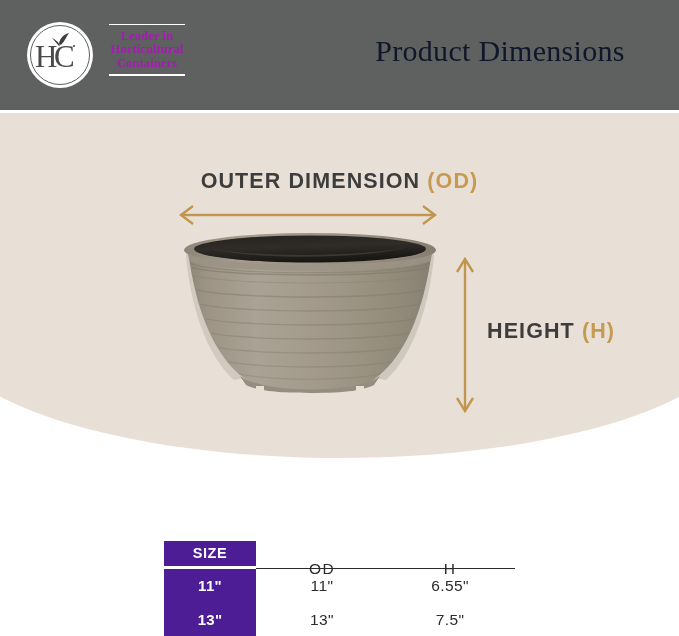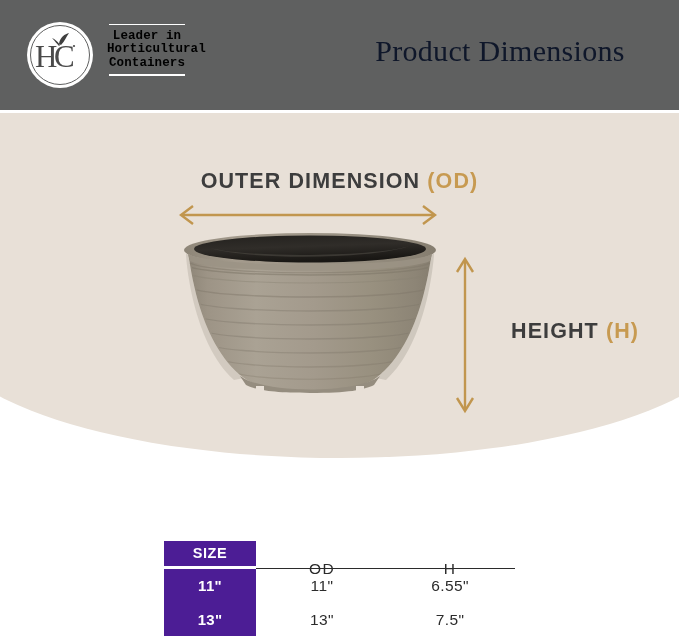--- a/index.html
+++ b/index.html
@@ -64,22 +64,22 @@
     left: 80px; top: 4px;
     width: 80px;
     text-align: center;
   }
   .tagline-rule {
     width: 76px; height: 1.3px;
     background: #ffffff;
     margin: 0 auto;
   }
   #tagline-text {
-    font-family: Liberation Mono, monospace;
-    color: #000000;
+    font-family: Liberation Serif, serif;
+    color: #a21caf;
     font-size: 12.5px;
     line-height: 13.5px;
     font-weight: 700;
     padding: 4.5px 0 4px 0;
     letter-spacing: 0.1px;
   }
   #tagline-text span { display: block; }
   #header-title {
     position: absolute;
     left: 340px; top: 34px;
@@ -133,21 +133,20 @@
     width: 26px; height: 160px;
   }
   #h-label {
     position: absolute;
     left: 487px; top: 206px;
     font-size: 21.5px;
     font-weight: 700;
     letter-spacing: 1.1px;
     color: #3d3d3d;
     white-space: nowrap;
-    margin-left: 24px;
   }
   #h-label .accent { color: #c79a51; }
 
   
   #pot {
     position: absolute;
     left: 178px; top: 117px;
     width: 264px; height: 182px;
   }
 

